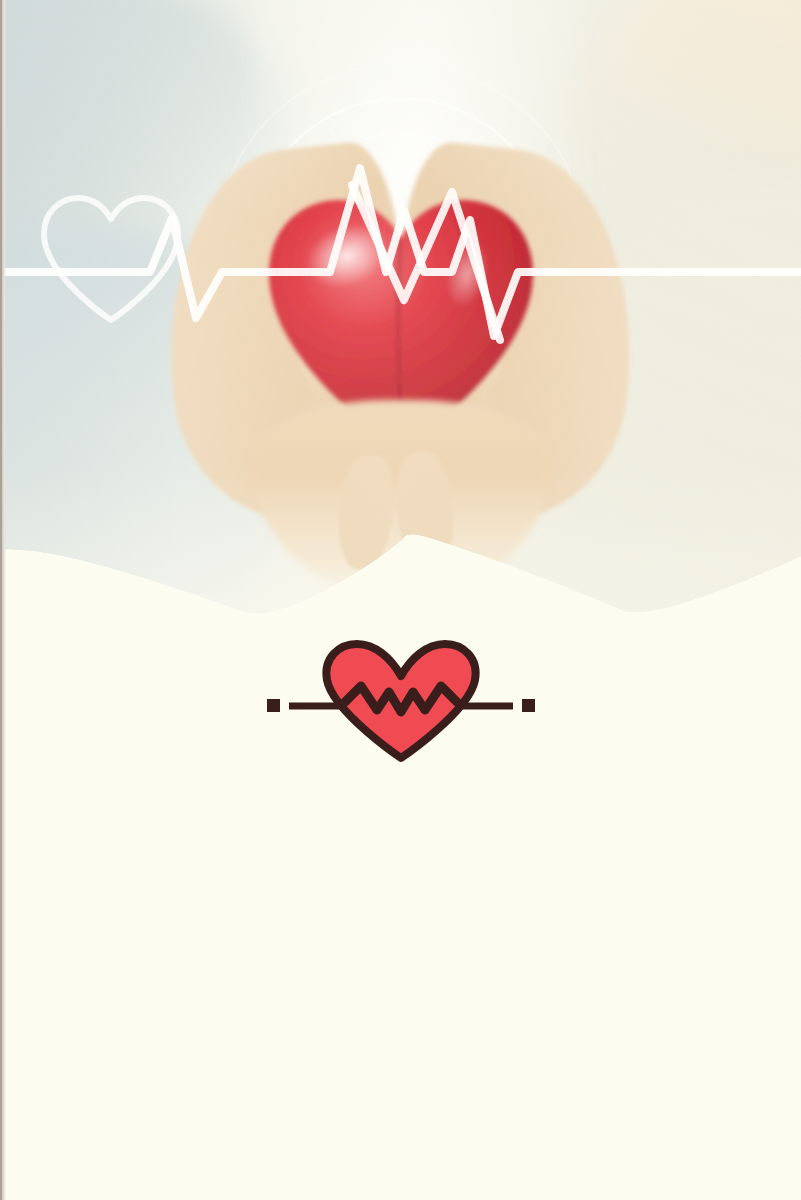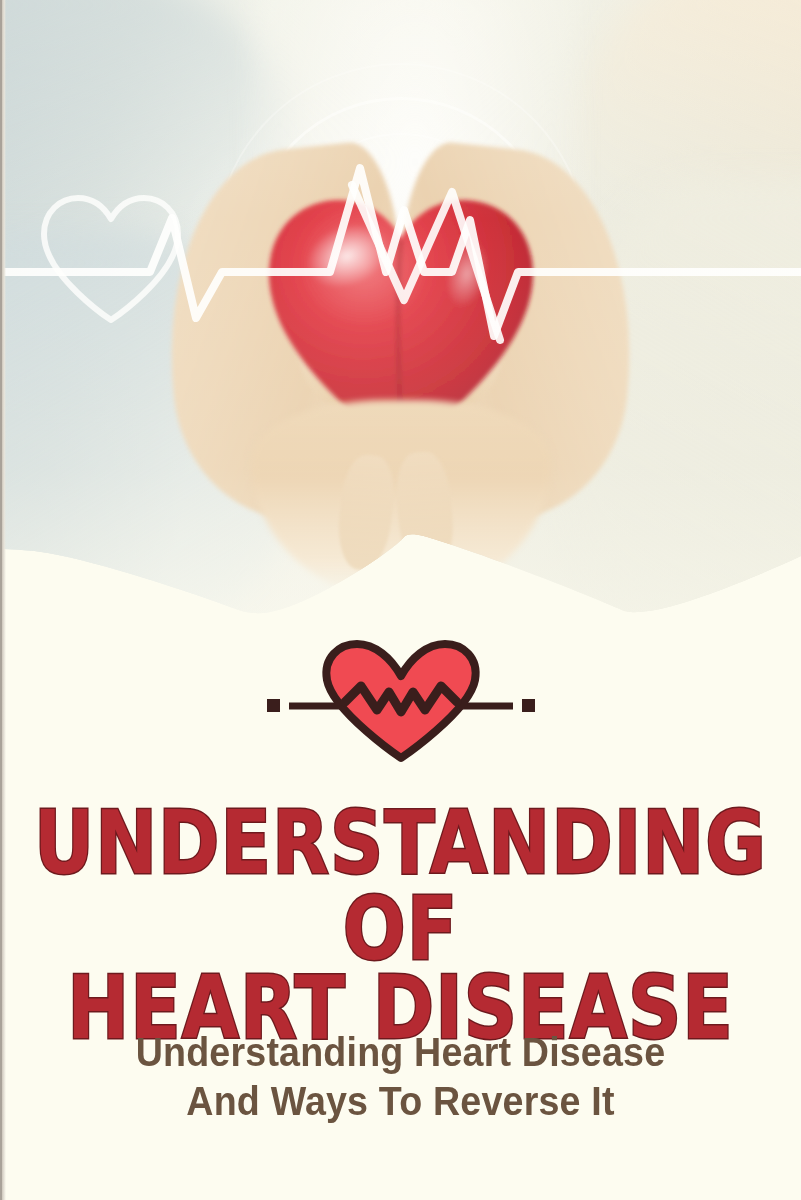--- a/index.html
+++ b/index.html
@@ -327,26 +327,18 @@
     <line x1="28" y1="70" x2="252" y2="70" stroke="#3a1e1c" stroke-width="7" stroke-linecap="butt"></line>
 
     <rect x="6" y="63" width="13" height="13" fill="#3a1e1c"></rect>
     <rect x="261" y="63" width="13" height="13" fill="#3a1e1c"></rect>
 
     <path d="M140 122 C140 122 72 76 66 44 C62 22 78 8 96 8 C114 8 130 22 140 40 C150 22 166 8 184 8 C202 8 218 22 214 44 C208 76 140 122 140 122 Z" fill="#f04a52" stroke="#3a1e1c" stroke-width="8" stroke-linejoin="round"></path>
 
     <path d="M84 66 L100 50 L116 74 L128 56 L140 76 L152 56 L164 74 L180 50 L196 66" fill="none" stroke="#3a1e1c" stroke-width="9" stroke-linejoin="round" stroke-linecap="round"></path>
   </svg>
 
-  <div class="title-block">
-    <span class="title-line l1">UNDERSTANDING OF</span>
-    <span class="title-line l2">HEART DISEASE</span>
-  </div>
-
-  <div class="subtitle-block">
-    <span class="subtitle-line">Understanding Heart Disease</span>
-    <span class="subtitle-line">And Ways To Reverse It</span>
-  </div>
+
 
   <div class="spine"></div>
   <div class="spine-edge"></div>
 
 </div>
 
 </body></html>

